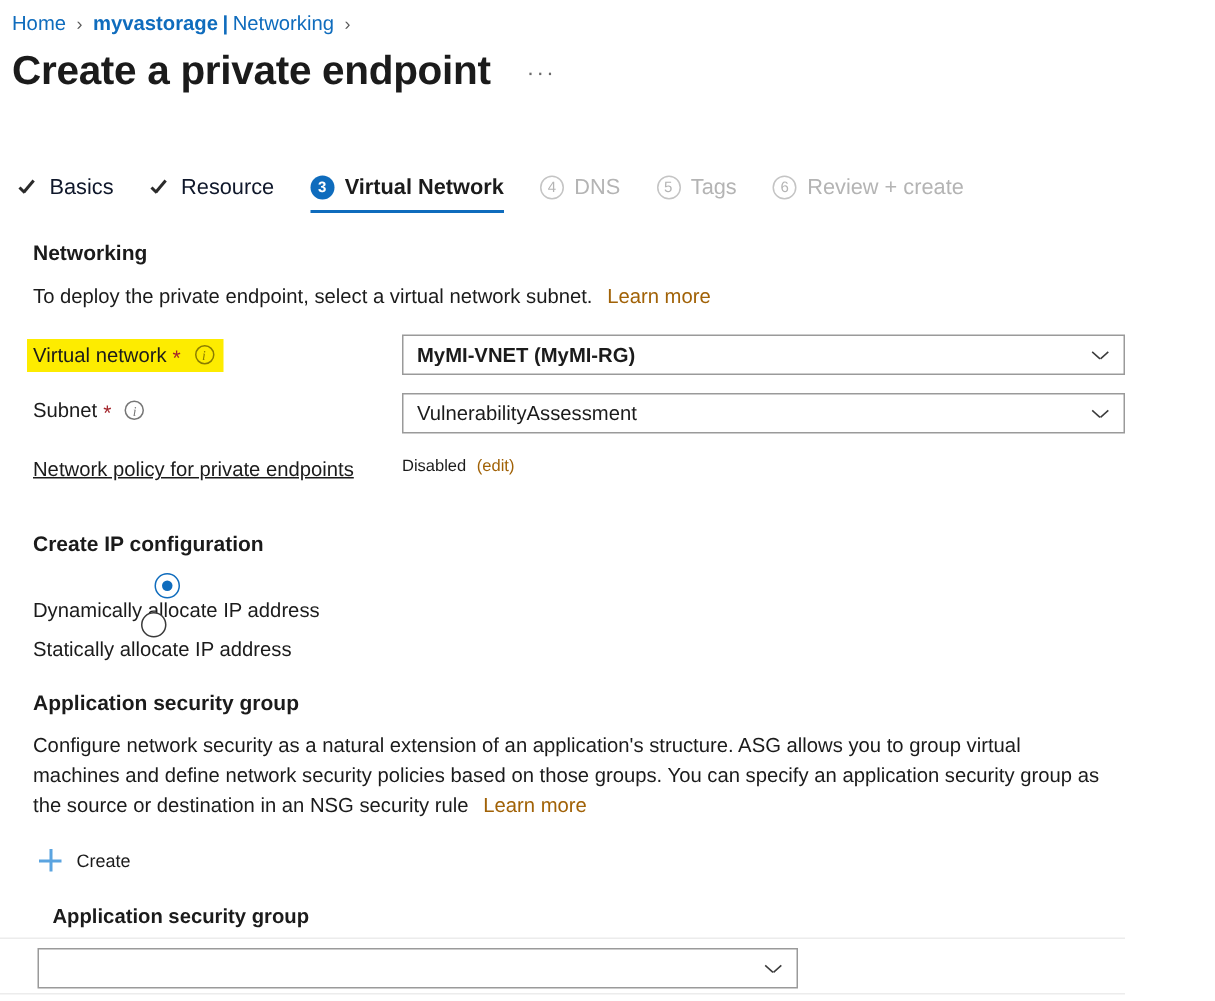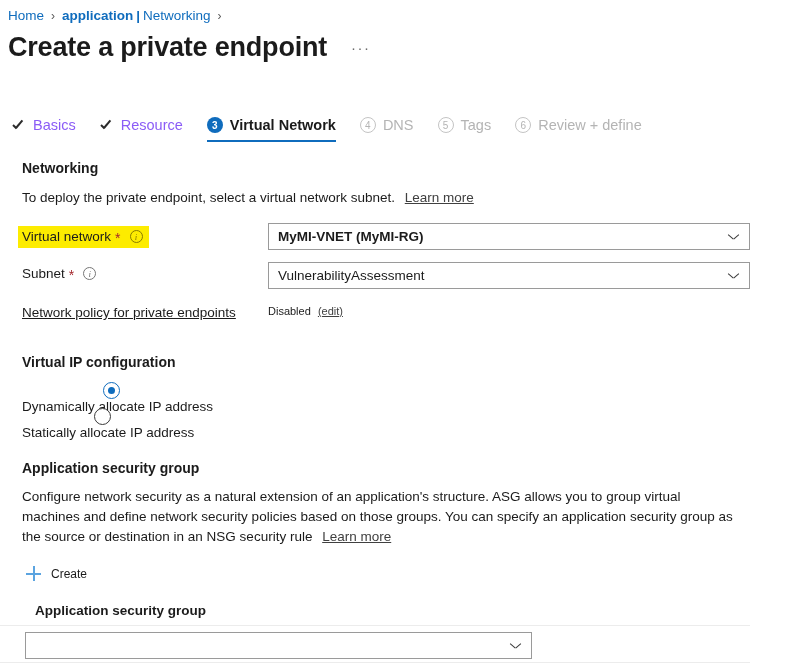--- a/index.html
+++ b/index.html
@@ -81,21 +81,21 @@
   }
   .tab {
     display: flex;
     align-items: center;
     margin-right: 24px;
     padding-bottom: 9px;
     position: relative;
     cursor: pointer;
     white-space: nowrap;
   }
-  .tab .tab-label { color: #8b5cf6; }
+  .tab .tab-label { color: #0f172a; }
   .tab.active .tab-label { font-weight: bold; color: #1b1b1b; }
   .tab.disabled { cursor: default; }
   .tab.disabled .tab-label { color: #b4b4b4; }
 
   .tick {
     width: 14px;
     height: 14px;
     margin-right: 7px;
     position: relative;
     flex: none;
@@ -163,23 +163,22 @@
     color: #1b1b1b;
   }
   .body-text {
     position: absolute;
     left: 22px;
     font-size: 13.5px;
     color: #1b1b1b;
     line-height: 20px;
   }
   .link {
-    color: #404040;
-    cursor: pointer;
-    text-decoration: underline;
+    color: #a16207;
+    cursor: pointer;
   }
 
   #networking-heading { top: 160px; }
   #networking-desc    { top: 188px; }
   #privateip-heading  { top: 354px; }
   #asg-heading        { top: 460px; }
   #asg-desc           { top: 487px; width: 716px; }
 
   
   .field-label {
@@ -364,21 +363,21 @@
   }
   #divider-top    { top: 625px; width: 750px; }
   #divider-bottom { top: 662px; width: 750px; }
 </style>
 </head>
 <body>
 
 <div class="breadcrumb">
   <span class="crumb-link">Home</span>
   <span class="crumb-sep">›</span>
-  <span class="crumb-link bold-crumb">application</span>
+  <span class="crumb-link bold-crumb">myvastorage</span>
   <span class="crumb-pipe">|</span>
   <span class="crumb-link">Networking</span>
   <span class="crumb-sep">›</span>
 </div>
 
 <div class="page-title-row">
   <span class="page-title">Create a private endpoint</span>
   <span class="title-ellipsis">···</span>
 </div>
 
@@ -404,21 +403,21 @@
     <span class="tab-label">DNS</span>
   </div>
 
   <div class="tab disabled">
     <span class="step-num outline">5</span>
     <span class="tab-label">Tags</span>
   </div>
 
   <div class="tab disabled">
     <span class="step-num outline">6</span>
-    <span class="tab-label">Review + define</span>
+    <span class="tab-label">Review + create</span>
   </div>
 
 </div>
 
 <div class="sec-heading" id="networking-heading">Networking</div>
 
 <div class="body-text" id="networking-desc">
   <span>To deploy the private endpoint, select a virtual network subnet.</span>
   <span class="link" style="margin-left:6px;">Learn more</span>
 </div>
@@ -444,21 +443,21 @@
 </div>
 
 <div class="field-label" id="label-netpolicy">
   <span>Network policy for private endpoints</span>
 </div>
 <div id="value-netpolicy">
   <span>Disabled</span>
   <span class="link" style="margin-left:4px;">(edit)</span>
 </div>
 
-<div class="sec-heading" id="privateip-heading">Virtual IP configuration</div>
+<div class="sec-heading" id="privateip-heading">Create IP configuration</div>
 
 <div class="radio-row" id="radio-dynamic">
   <span class="radio checked"></span>
   <span>Dynamically allocate IP address</span>
 </div>
 
 <div class="radio-row" id="radio-static">
   <span class="radio"></span>
   <span>Statically allocate IP address</span>
 </div>

